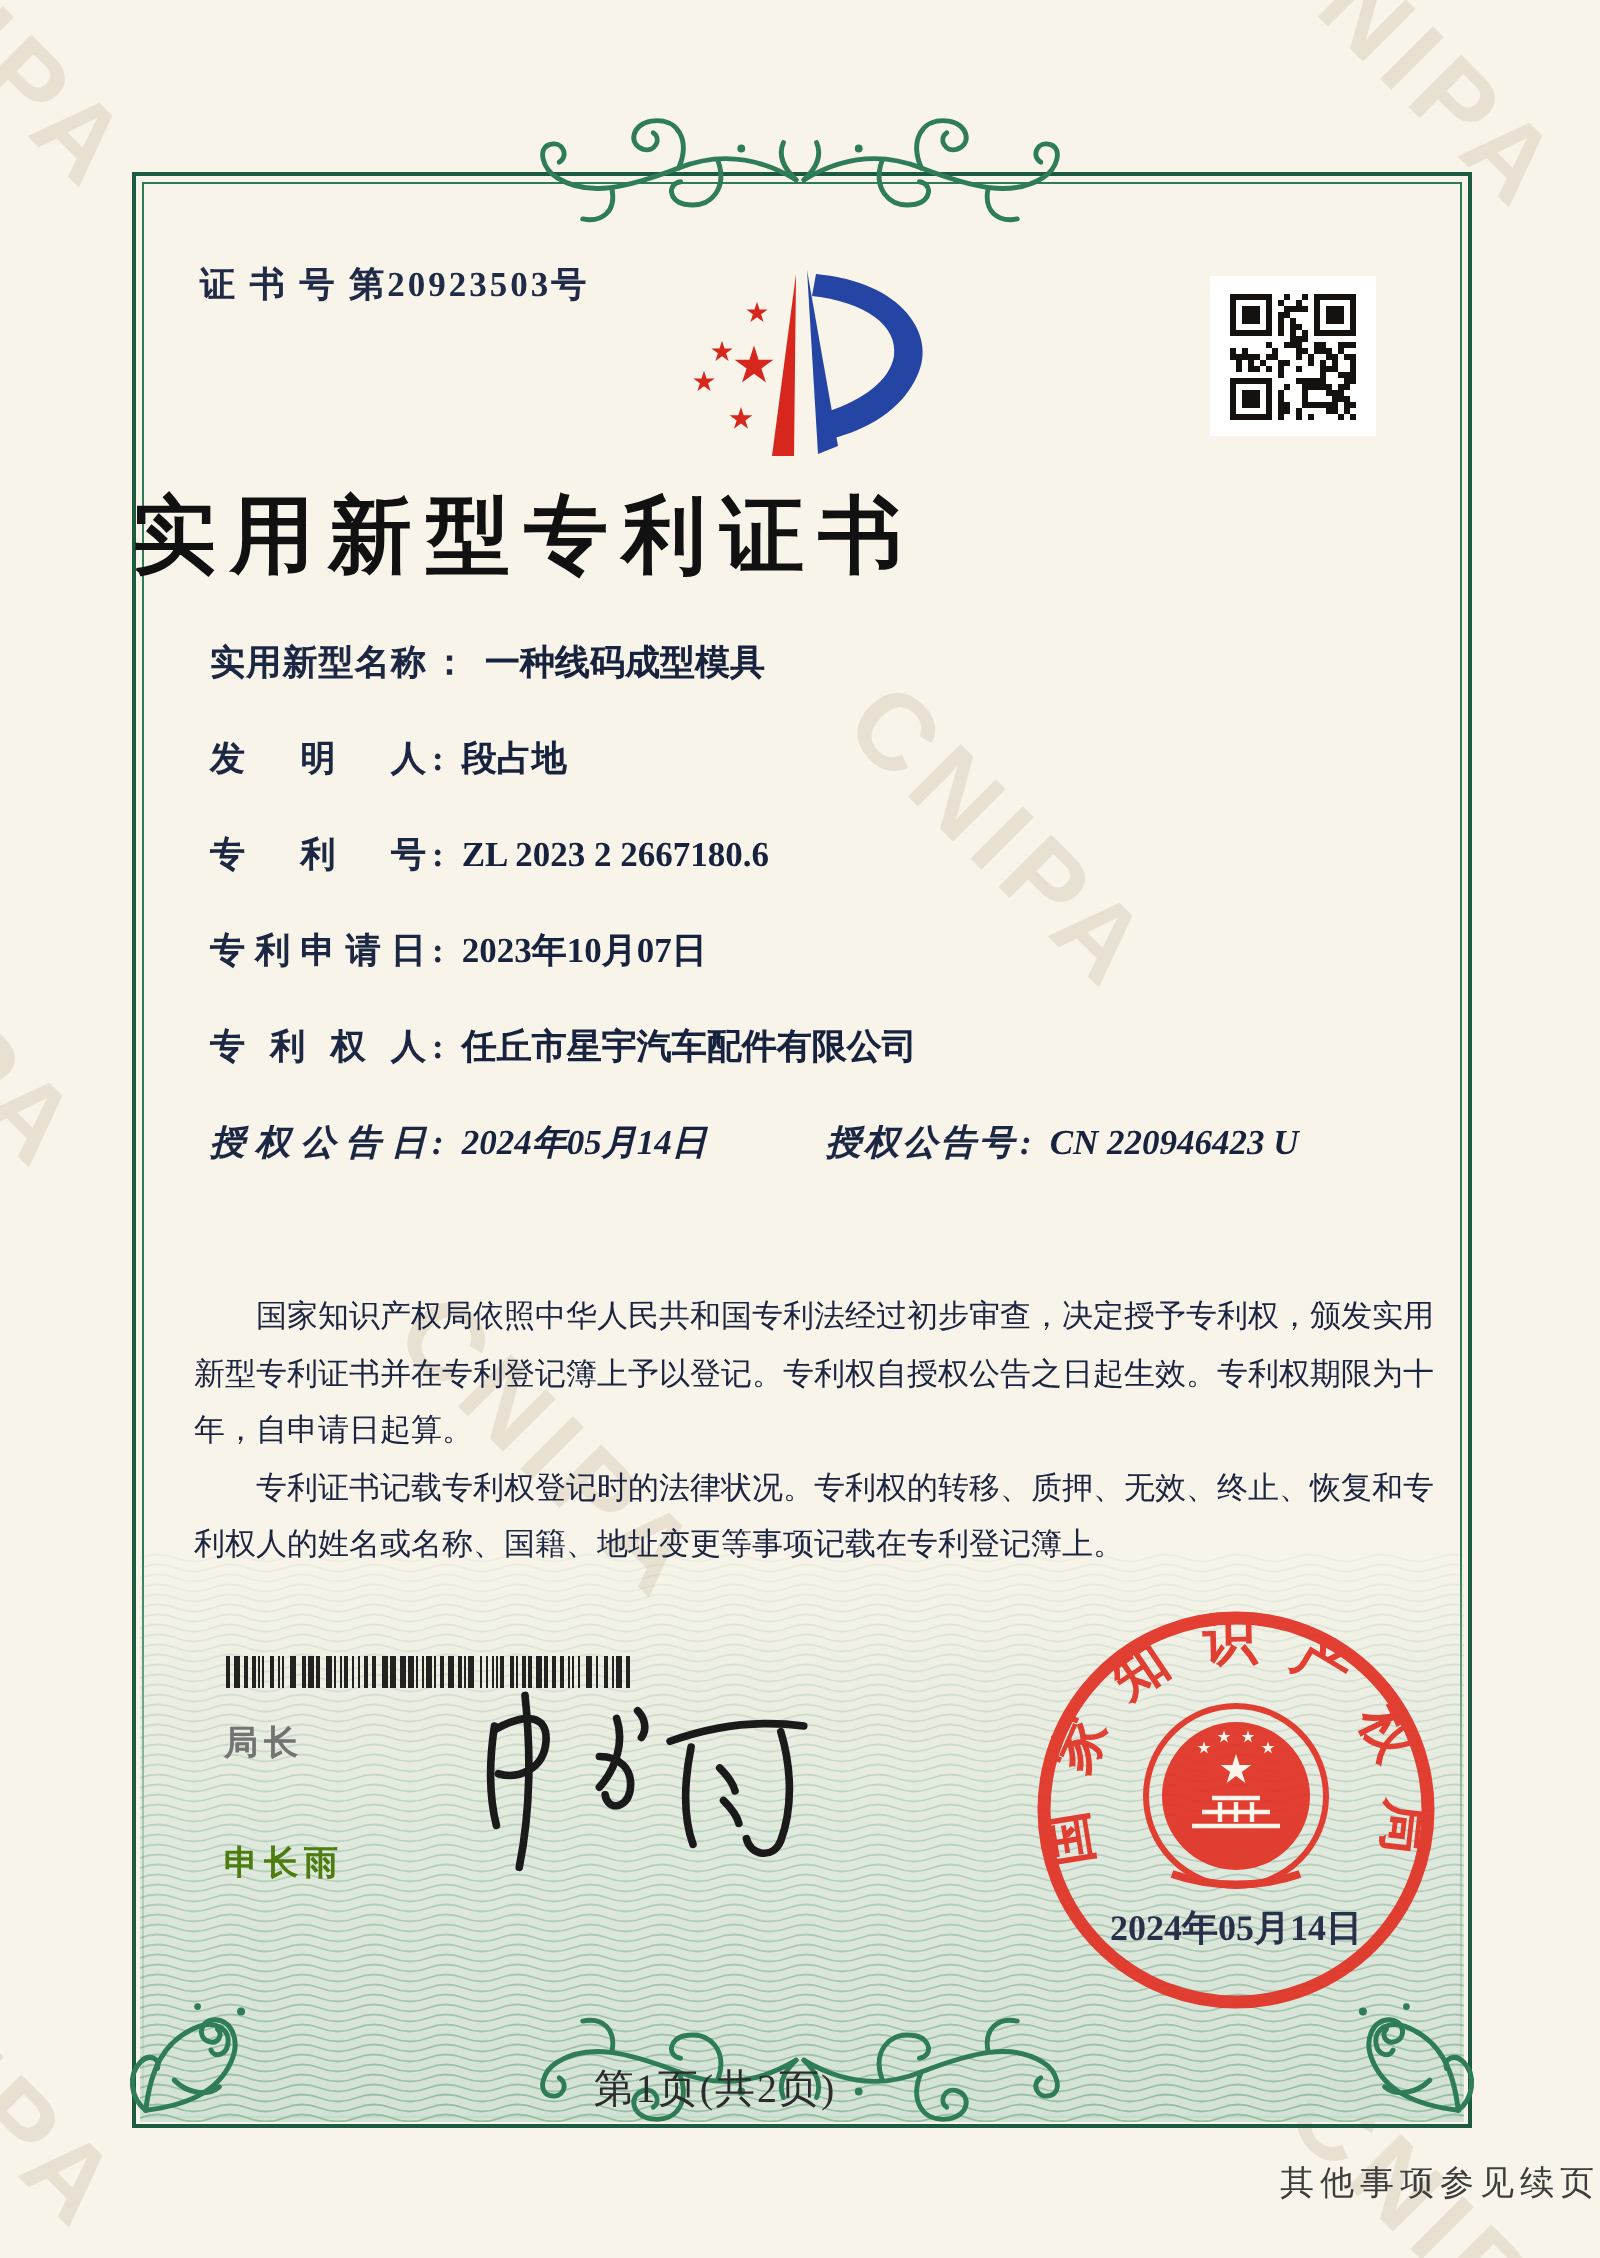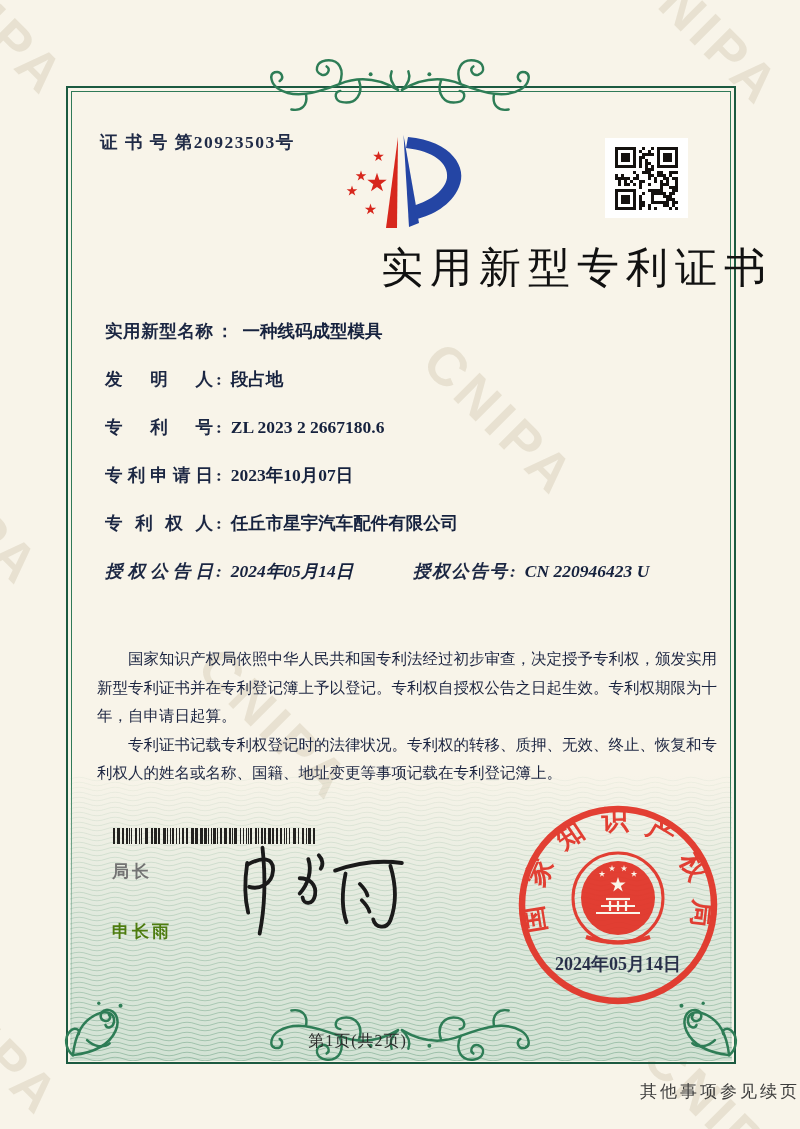--- a/index.html
+++ b/index.html
@@ -23,22 +23,22 @@
   .guilloche-svg{position:absolute;left:70px;top:775px;}
 
   .ornament{position:absolute;pointer-events:none;}
 
   
   .cert-no{position:absolute;left:100px;top:130px;font-size:17.5px;font-weight:bold;
            letter-spacing:1.5px;color:#202b47;}
   .logo{position:absolute;left:328px;top:128px;}
   .qr-wrap{position:absolute;left:605px;top:138px;width:83px;height:80px;background:#ffffff;
            display:flex;align-items:center;justify-content:center;}
-  .title{position:absolute;left:66px;top:240px;width:671px;text-align:right;
-         font-size:42px;font-weight:normal;letter-spacing:7px;color:#111111;margin-left:36px;}
+  .title{position:absolute;left:66px;top:240px;width:671px;text-align:left;
+         font-size:42px;font-weight:bold;letter-spacing:7px;color:#111111;}
 
   
   .fields{position:absolute;left:105px;top:321px;width:620px;font-size:17.5px;font-weight:bold;}
   .frow{margin-bottom:28px;line-height:20px;white-space:nowrap;}
   .flabel{display:inline-block;width:108px;text-align:justify;text-align-last:justify;
           vertical-align:top;color:#1c2743;}
   .fcolon{margin:0 9px 0 3px;color:#1c2743;}
   .fvalue{color:#16223e;}
   .frow.two{position:relative;}
   .fgroup{display:inline-block;font-style:italic;}
@@ -56,21 +56,21 @@
       font-family:Liberation Sans, sans-serif;color:#737373;font-weight:600;}
   .signer-name{position:absolute;left:112px;top:920px;font-size:17px;letter-spacing:3px;
       font-family:Liberation Mono, monospace;color:#4d7c0f;font-weight:600;}
   .signature{position:absolute;left:218px;top:842px;}
 
   
   .seal{position:absolute;left:513px;top:800px;width:210px;height:210px;}
 
   
   .page-num{position:absolute;left:66px;top:1031px;width:583px;text-align:center;
-            font-size:16px;color:#2c2c2c;letter-spacing:1px;}
+            font-size:20px;color:#2c2c2c;letter-spacing:1px;}
   .cont-note{position:absolute;left:0;top:1080px;width:800px;text-align:right;
              font-size:17px;letter-spacing:3px;color:#3d3d3d;}
 </style>
 </head>
 <body>
 
 <div class="page">
 
   <svg width="0" height="0" style="position:absolute" aria-hidden="true">
     <defs>

